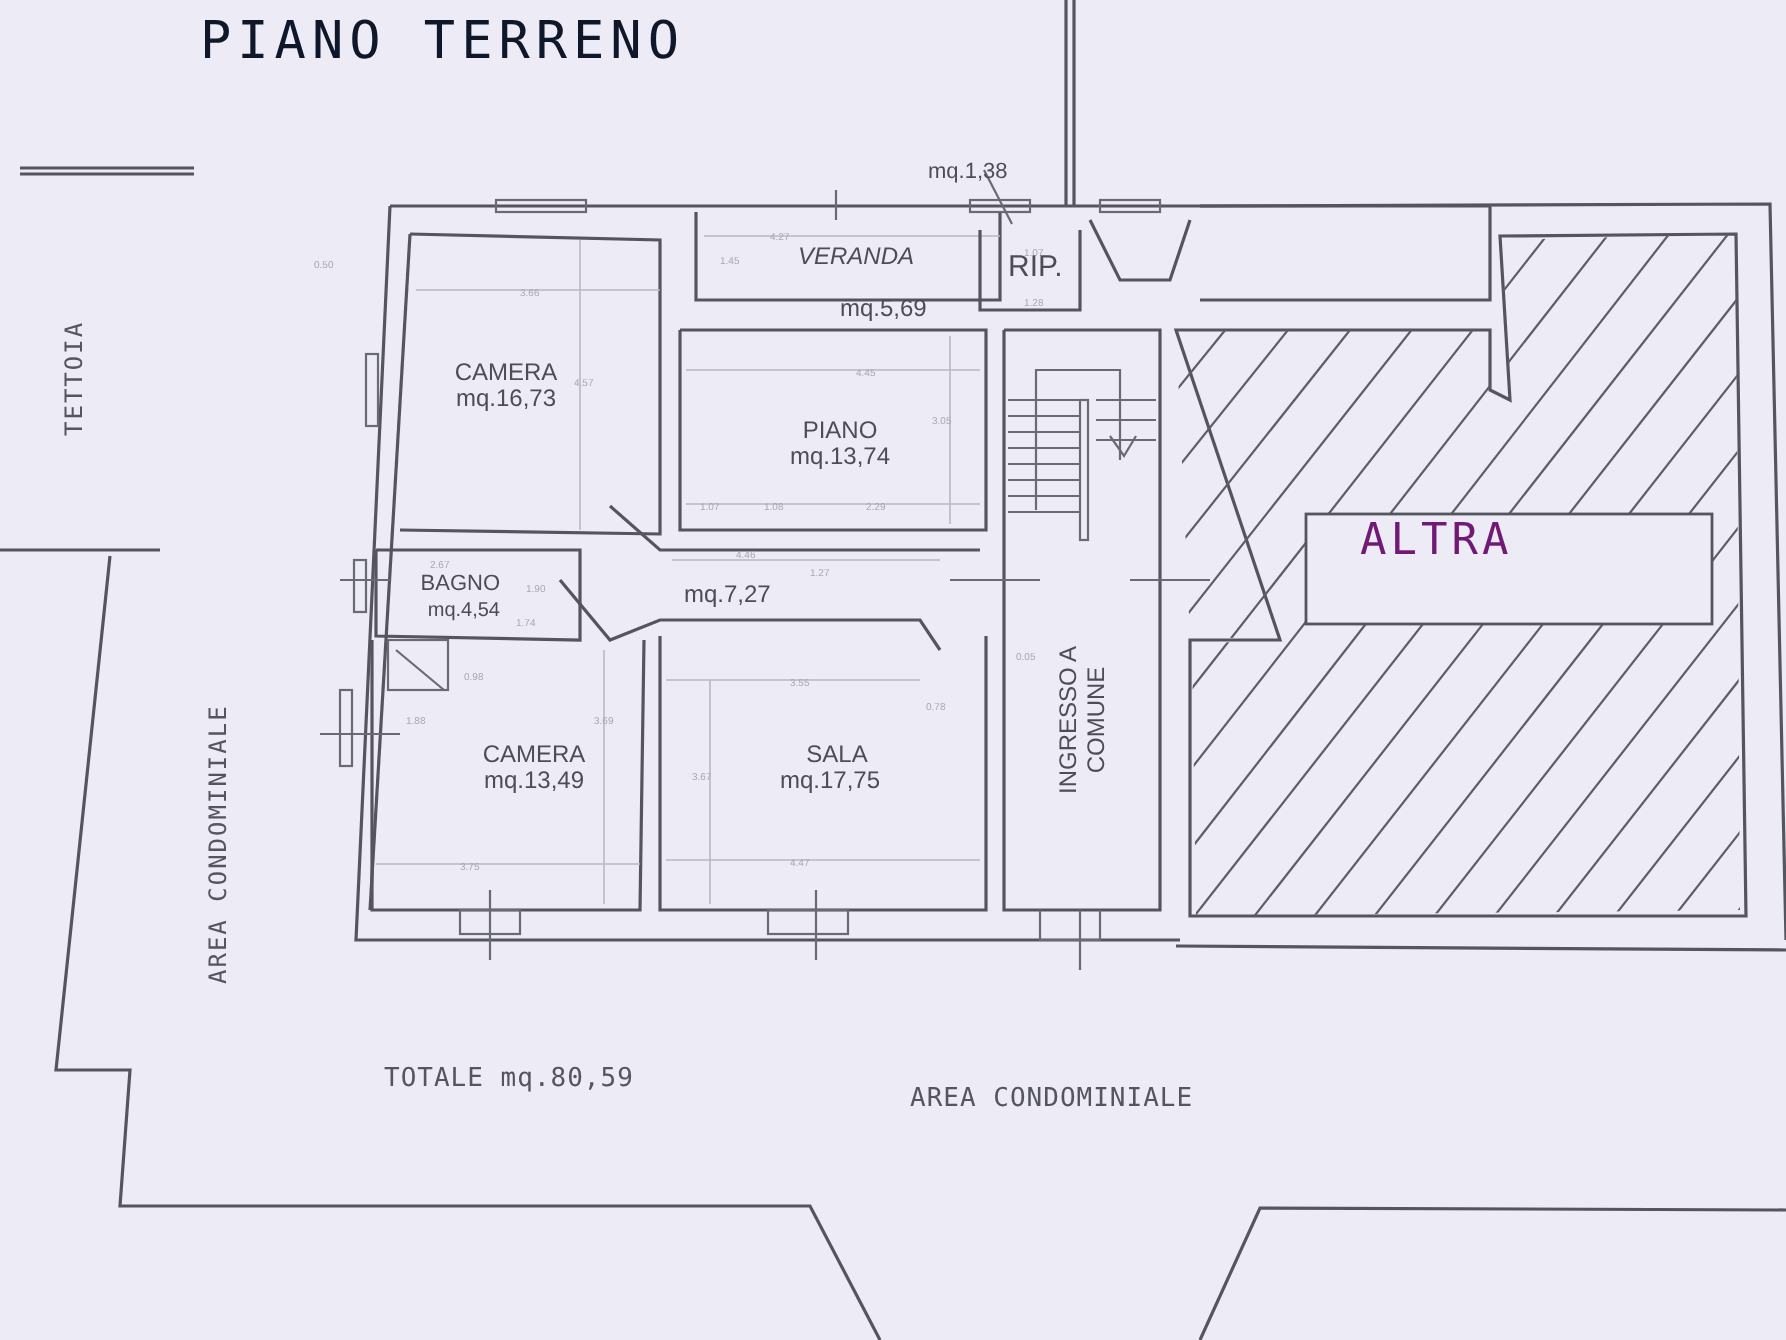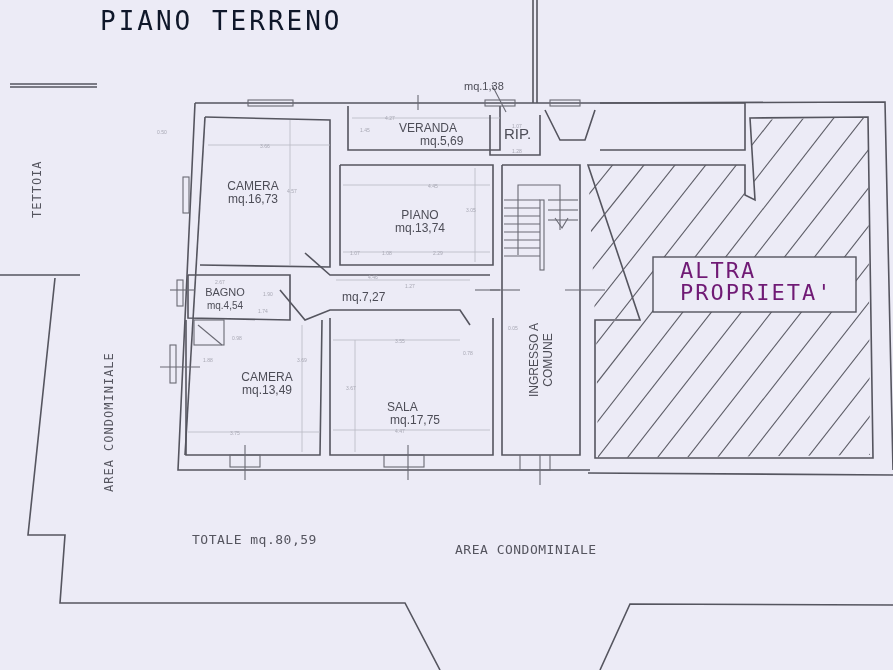--- a/index.html
+++ b/index.html
@@ -196,50 +196,49 @@
 <div class="lbl cadlbl" style="left:455px; top:542px; font-size:13px; letter-spacing:0.5px;">AREA CONDOMINIALE</div>
 
 <div class="lbl cadlbl" style="left:192px; top:532px; font-size:13px; letter-spacing:0.5px;">TOTALE mq.80,59</div>
 
 <div class="lbl roomlbl" style="left:218px; top:180px; width:70px;">
   <div>CAMERA</div>
   <div>mq.16,73</div>
 </div>
 
 <div class="lbl roomlbl" style="left:395px; top:122px; width:80px; text-align:left;">
-  <div style="padding-left:4px;">VERANDA</div>
-  <div style="padding-left:25px;">mq.5,69</div>
+  <div style="padding-left:4px;font-style:italic;">VERANDA</div>
+  <div style="padding-left:25px;margin-top:13px;">mq.5,69</div>
 </div>
 
 <div class="lbl roomlbl" style="left:464px; top:80px; font-size:11px;">mq.1,38</div>
 <div class="lbl roomlbl" style="left:504px; top:127px; font-size:15px;">RIP.</div>
 
 <div class="lbl roomlbl" style="left:380px; top:209px; width:80px;">
   <div>PIANO</div>
   <div>mq.13,74</div>
 </div>
 
-<div class="lbl roomlbl" style="left:200px; top:286px; width:50px; text-align:center;">
+<div class="lbl roomlbl" style="left:200px; top:286px; width:50px; text-align:right;">
   <div style="font-size:11px;">BAGNO</div>
   <div style="font-size:10px;">mq.4,54</div>
 </div>
 
 <div class="lbl roomlbl" style="left:342px; top:271px;margin-top:20px;">mq.7,27</div>
 
 <div class="lbl roomlbl" style="left:232px; top:371px; width:70px;">
   <div>CAMERA</div>
   <div>mq.13,49</div>
 </div>
 
 <div class="lbl roomlbl" style="left:380px; top:371px; width:70px;">
-  <div style="text-align:left; padding-left:7px;margin-top:30px;">SALA</div>
+  <div style="text-align:center; padding-left:7px;">SALA</div>
   <div>mq.17,75</div>
 </div>
 
 <div class="lbl roomlbl" style="left:527px; top:410px; transform:rotate(-90deg); transform-origin:left top; text-align:center; width:100px; line-height:14px;">
   <div>INGRESSO A</div>
   <div>COMUNE</div>
 </div>
 
 <div class="lbl cadlbl" style="left:680px; top:260px; font-size:22px; line-height:22px; letter-spacing:2px; color:#701a75;">
   <div>ALTRA</div>
-  <div>PROPRIETA'</div>
 </div>
 
 </body></html>

